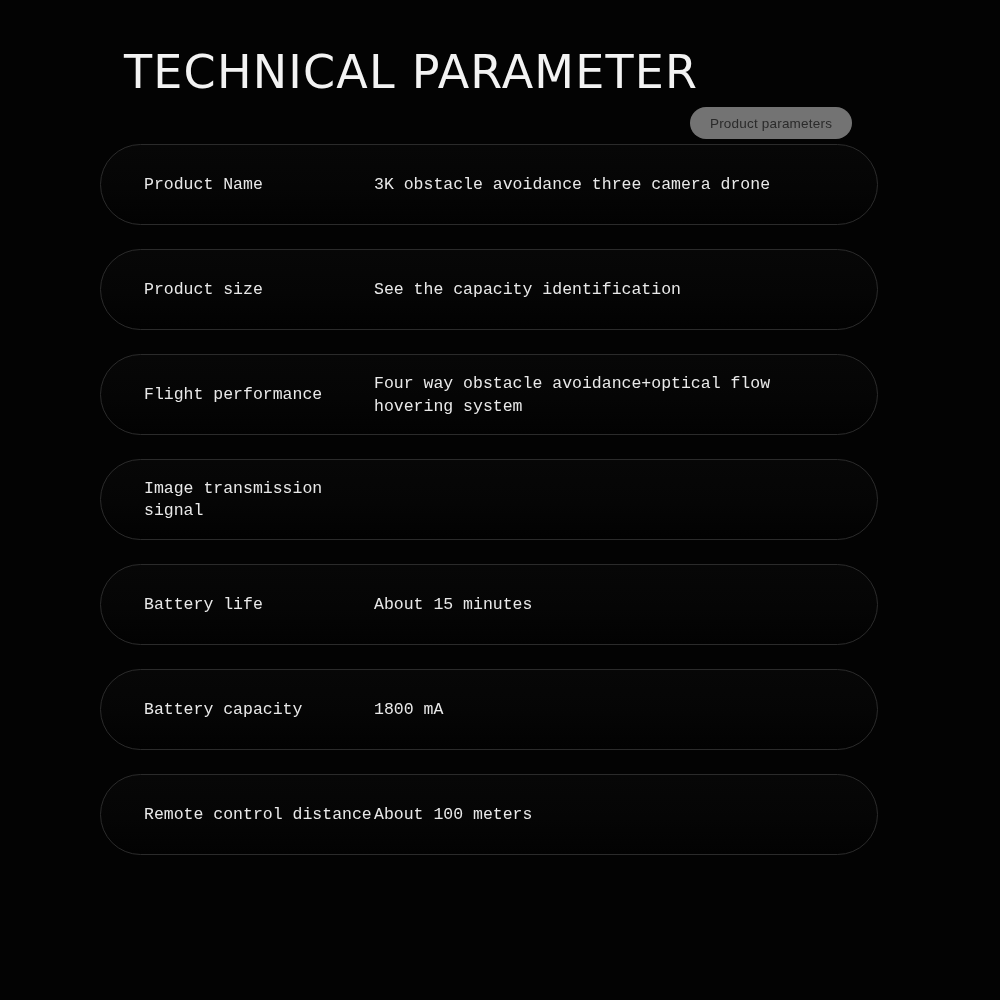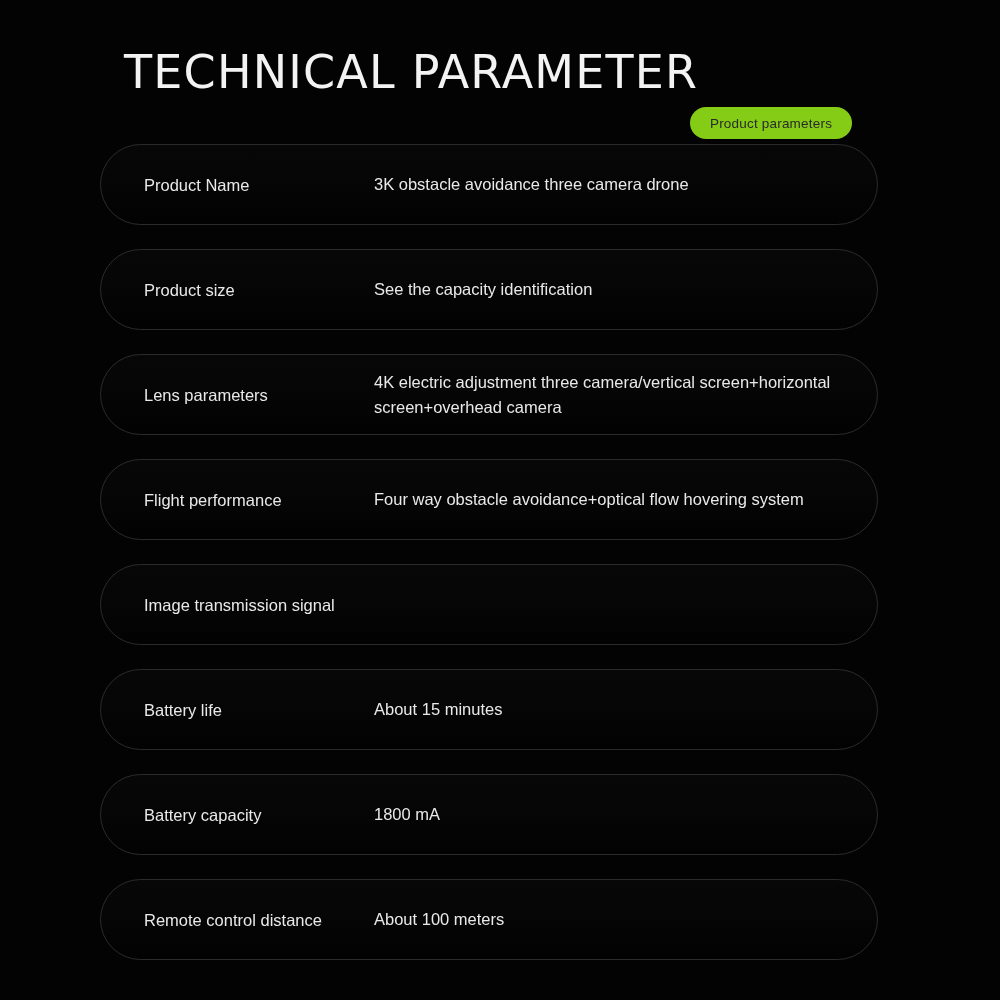--- a/index.html
+++ b/index.html
@@ -44,35 +44,36 @@
     font-family: "DejaVu Sans", sans-serif;
     text-align: right;
   }
   .badge {
     position: absolute;
     left: 690px;
     top: 63px;
     width: 162px;
     height: 32px;
     border-radius: 16px;
-    background: #84cc16;
+    background: #737373;
     color: #2a2a2a;
     font-size: 13.5px;
     display: flex;
     align-items: center;
     justify-content: center;
     letter-spacing: 0.2px;
   }
 
   
   .rows {
     position: absolute;
     left: 100px;
     top: 144px;
     width: 778px;
+    font-family: Liberation Mono, monospace;
   }
   .row {
     position: relative;
     width: 778px;
     height: 81px;
     margin-bottom: 24px;
     border: 1px solid #2b2b2b;
     border-radius: 41px;
     box-sizing: border-box;
     background: linear-gradient(180deg, #070707 0%, #050505 55%, #020202 100%);
@@ -116,24 +117,20 @@
     <div class="row">
       <div class="row-label">Product Name</div>
       <div class="row-value">3K obstacle avoidance three camera drone</div>
     </div>
 
     <div class="row">
       <div class="row-label">Product size</div>
       <div class="row-value">See the capacity identification</div>
     </div>
 
-    <div class="row two-line">
-      <div class="row-label">Lens parameters</div>
-      <div class="row-value">4K electric adjustment three camera/vertical screen+horizontal screen+overhead camera</div>
-    </div>
 
     <div class="row">
       <div class="row-label">Flight performance</div>
       <div class="row-value">Four way obstacle avoidance+optical flow hovering system</div>
     </div>
 
     <div class="row">
       <div class="row-label">Image transmission signal</div>
     </div>
 

